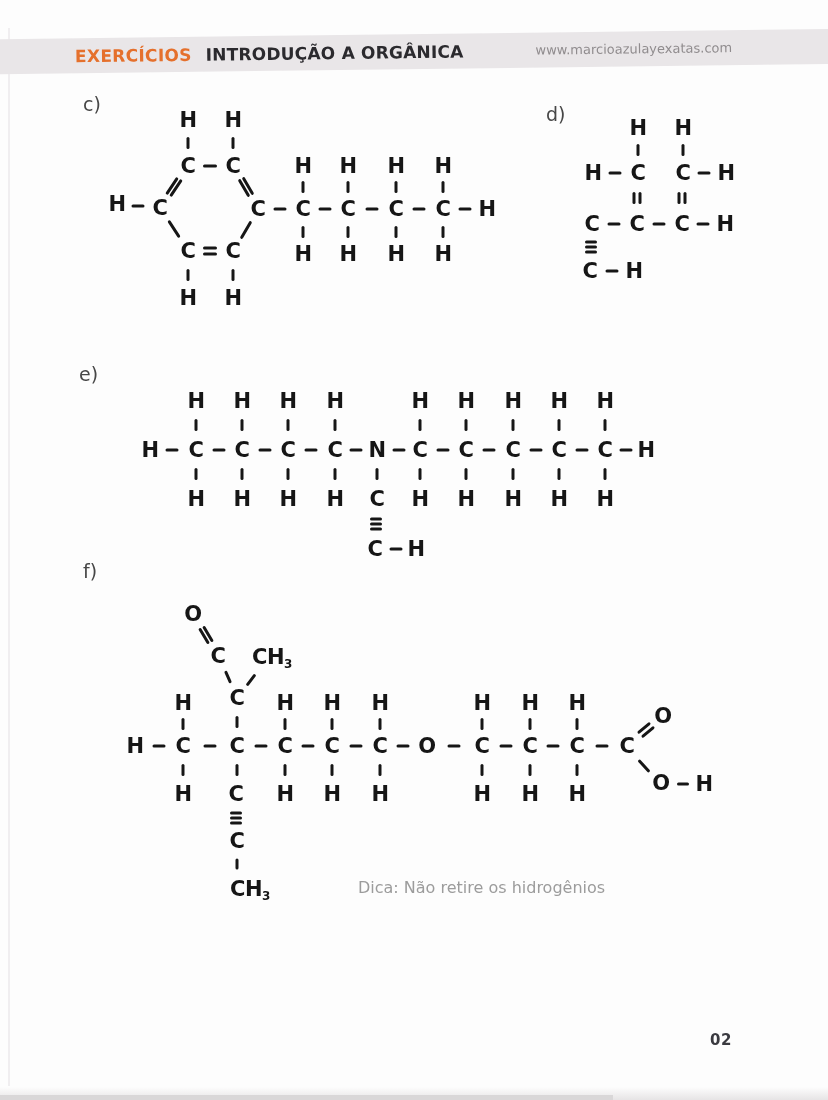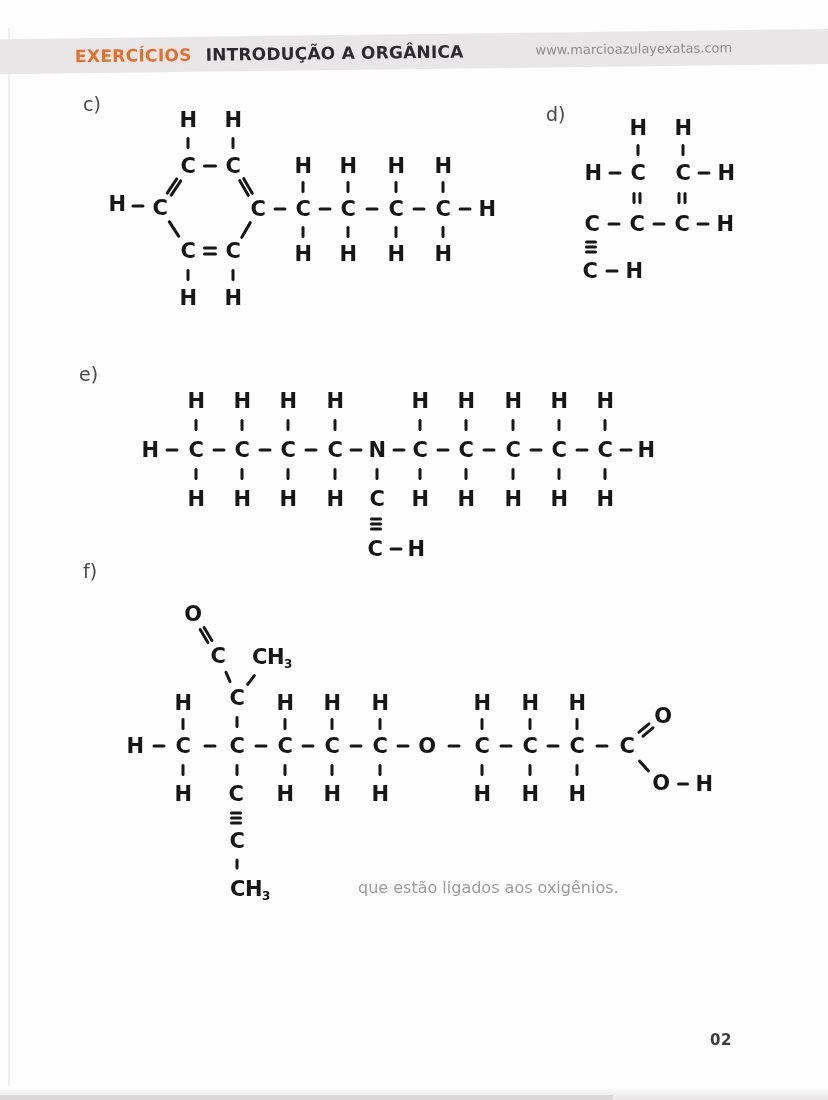--- a/index.html
+++ b/index.html
@@ -278,21 +278,21 @@
         <span class="atom" style="left: 482px; top: 794px; color: rgb(22, 22, 22);">H</span>
         <span class="atom" style="left: 530px; top: 794px; color: rgb(22, 22, 22);">H</span>
         <span class="atom" style="left: 577px; top: 794px; color: rgb(22, 22, 22);">H</span>
         <span class="atom" style="left: 236px; top: 794px; color: rgb(22, 22, 22);">C</span>
         <span class="atom" style="left: 237px; top: 841px; color: rgb(22, 22, 22);">C</span>
         <span class="atom" style="left: 250px; top: 889px; color: rgb(22, 22, 22);">CH<span class="sub">3</span></span>
       </div>
     </div>
 
   <div id="tip">
-    <div>que estão ligados aos oxigênios.</div>
+    <div>Dica: Não retire os hidrogênios</div>
   </div>
 
   <div id="page-number">02</div>
 
   <div id="bottom-strip">
     <div id="bottom-strip-dark"></div>
   </div>
 
 </div>
 

